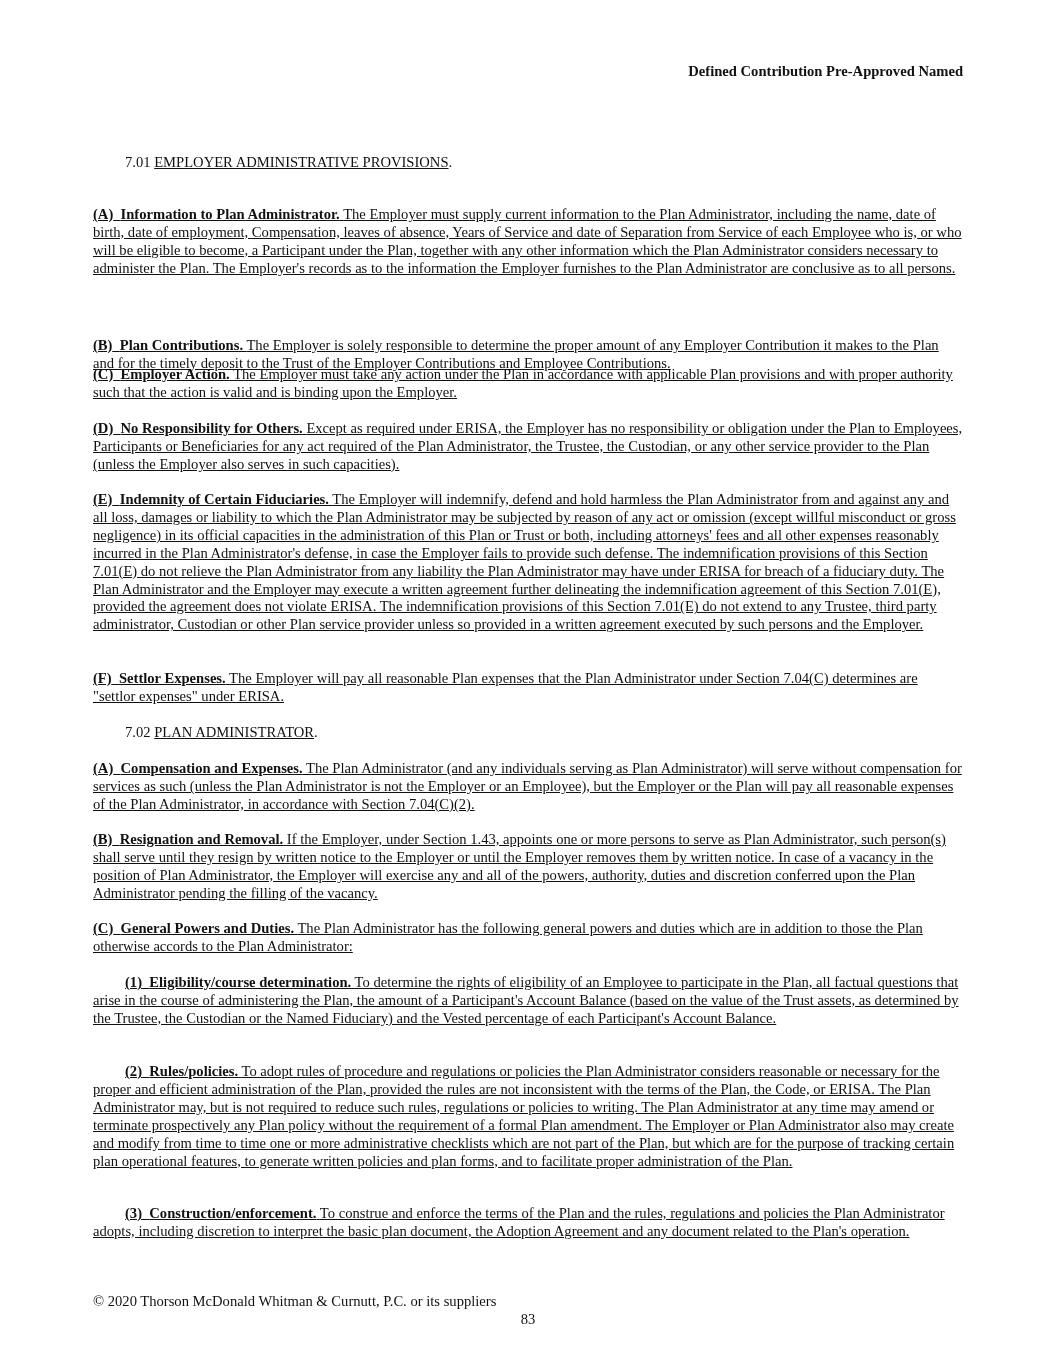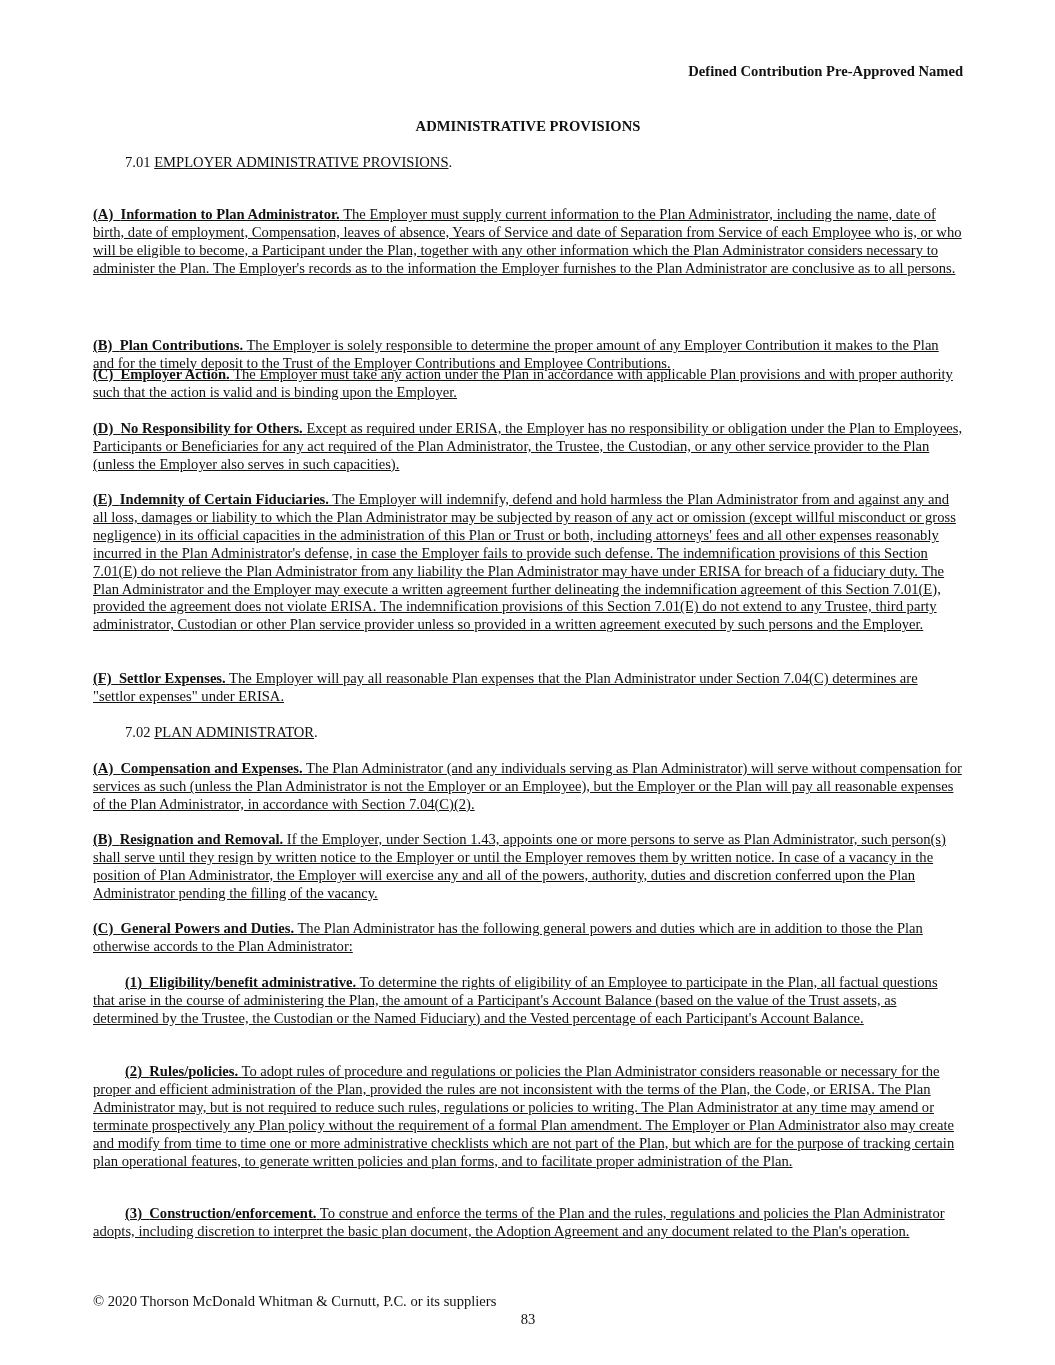--- a/index.html
+++ b/index.html
@@ -65,21 +65,20 @@
     }
   </style>
 </head>
 <body>
 
 <div class="page">
 
   <div class="running-header">Defined Contribution Pre-Approved Named</div>
 
   <div class="article-title">
-    <div>ADMINISTRATIVE PROVISIONS</div>
   </div>
 
   <div class="section-heading" style="top:154px;">
     <span>7.01</span>
     <span class="u">EMPLOYER ADMINISTRATIVE PROVISIONS</span><span>.</span>
   </div>
 
   <div class="para" style="top:206px;">
     <span class="lead-label">(A)</span>&nbsp;
     <span class="lead">Information to Plan Administrator.</span>
@@ -134,21 +133,21 @@
   </div>
 
   <div class="para" style="top:920px;">
     <span class="lead-label">(C)</span>&nbsp;
     <span class="lead">General Powers and Duties.</span>
     <span>The Plan Administrator has the following general powers and duties which are in addition to those the Plan otherwise accords to the Plan Administrator:</span>
   </div>
 
   <div class="para indent" style="top:974px;">
     <span class="lead-label">(1)</span>&nbsp;
-    <span class="lead">Eligibility/benefit administrative.</span>
+    <span class="lead">Eligibility/course determination.</span>
     <span>To determine the rights of eligibility of an Employee to participate in the Plan, all factual questions that arise in the course of administering the Plan, the amount of a Participant's Account Balance (based on the value of the Trust assets, as determined by the Trustee, the Custodian or the Named Fiduciary) and the Vested percentage of each Participant's Account Balance.</span>
   </div>
 
   <div class="para indent" style="top:1063px;">
     <span class="lead-label">(2)</span>&nbsp;
     <span class="lead">Rules/policies.</span>
     <span>To adopt rules of procedure and regulations or policies the Plan Administrator considers reasonable or necessary for the proper and efficient administration of the Plan, provided the rules are not inconsistent with the terms of the Plan, the Code, or ERISA. The Plan Administrator may, but is not required to reduce such rules, regulations or policies to writing. The Plan Administrator at any time may amend or terminate prospectively any Plan policy without the requirement of a formal Plan amendment. The Employer or Plan Administrator also may create and modify from time to time one or more administrative checklists which are not part of the Plan, but which are for the purpose of tracking certain plan operational features, to generate written policies and plan forms, and to facilitate proper administration of the Plan.</span>
   </div>
 
   <div class="para indent" style="top:1205px;">

